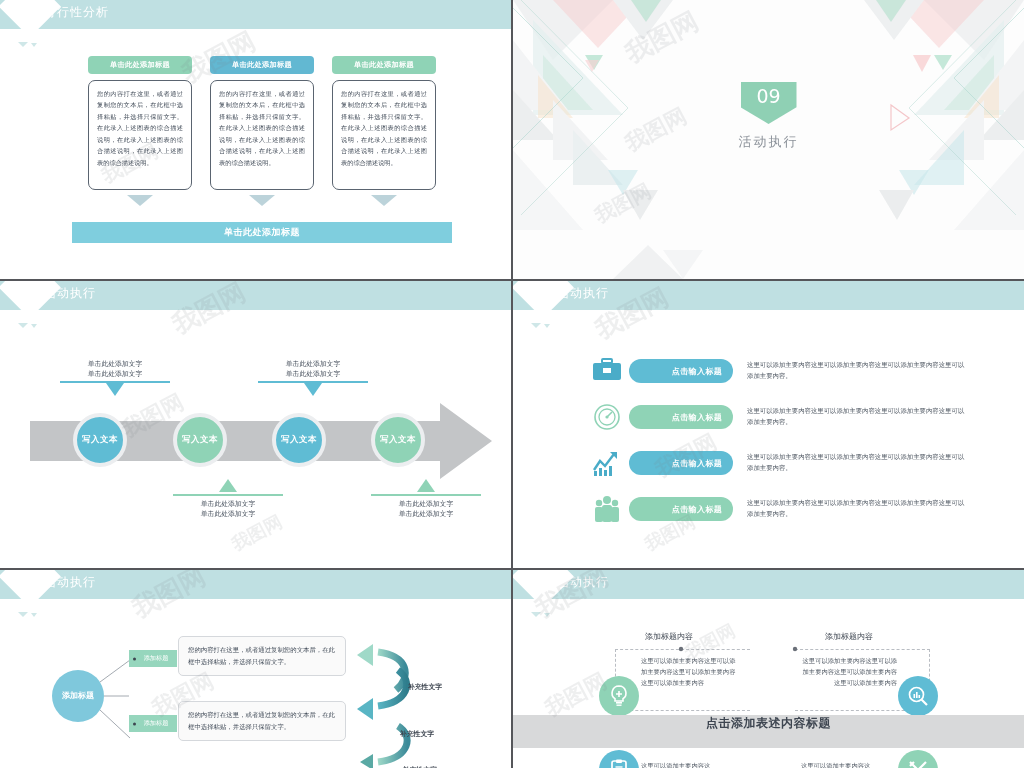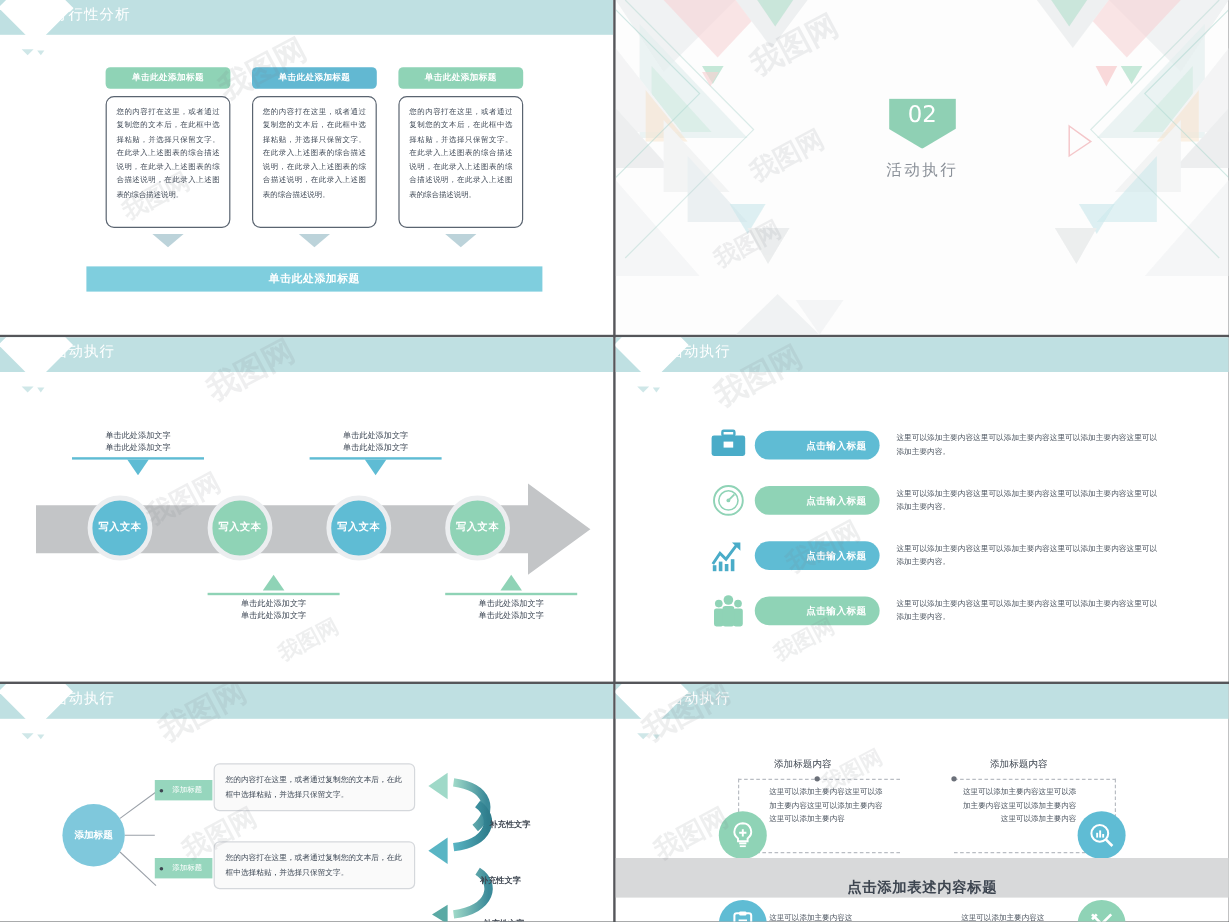--- a/index.html
+++ b/index.html
@@ -135,21 +135,21 @@
 
   
   .s6-h{ position:absolute; font-size:8px; font-weight:normal; color:#3d4550;
          font-family:"DejaVu Sans",sans-serif; }
   .s6-dash{ position:absolute; border:1px dashed #b9bdc3; }
   .s6-tx{ position:absolute; font-size:6.3px; line-height:1.75; color:#4a535e;
           font-family:"DejaVu Sans",sans-serif; width:96px; }
   .s6-ic{ position:absolute; width:40px;height:40px;border-radius:50%;
           display:flex;align-items:center;justify-content:center; }
   .s6-band{ position:absolute; left:0; width:100%; height:33px; background:#d8d9da;
-            display:flex;align-items:flex-end;justify-content:center;
+            display:flex;align-items:flex-start;justify-content:center;
             font-size:12px;font-weight:bold;color:#3d4550; letter-spacing:.5px; }
 
   .wm{ position:absolute; opacity:.12; color:#7a7f86; font-size:26px;
        font-weight:bold; transform:rotate(-28deg); pointer-events:none;
        font-family:"DejaVu Sans",sans-serif; }
 </style>
 </head>
 <body>
 
 <div class="grid">
@@ -230,21 +230,21 @@
         <polygon points="0,150 70,230 0,230" fill="#f4f5f6"></polygon>
         <polyline points="0,8 70,78 0,148" fill="none" stroke="#9fcfc6" stroke-width="1" opacity=".55"></polyline>
         <polyline points="8,0 115,108 8,215" fill="none" stroke="#9fcfc6" stroke-width="1" opacity=".45"></polyline>
         <polygon points="72,55 90,55 81,70" fill="#8fd3b6" opacity=".6"></polygon>
         <polygon points="95,170 125,170 110,195" fill="#bfe3e8" opacity=".6"></polygon>
         <polygon points="110,190 145,190 127,220" fill="#e9ebec"></polygon>
       </g>
       <polygon points="400,55 418,55 409,72" fill="#f6c9cb" opacity=".7"></polygon>
       <polygon points="378,105 396,118 378,130" fill="none" stroke="#f1b8bb" stroke-width="1.2" opacity=".8"></polygon>
     </svg>
-    <div class="badge">02</div>
+    <div class="badge">09</div>
     <div class="cover-title">活动执行</div>
     <div class="wm" style="left:110px;top:20px">我图网</div>
     <div class="wm" style="left:110px;top:115px;font-size:22px">我图网</div>
     <div class="wm" style="left:80px;top:190px;font-size:20px">我图网</div>
   </div>
 
   <div class="slide">
     <div class="hdr">
       <div class="notch"></div>
       <div class="hdr-title">活动执行</div>

